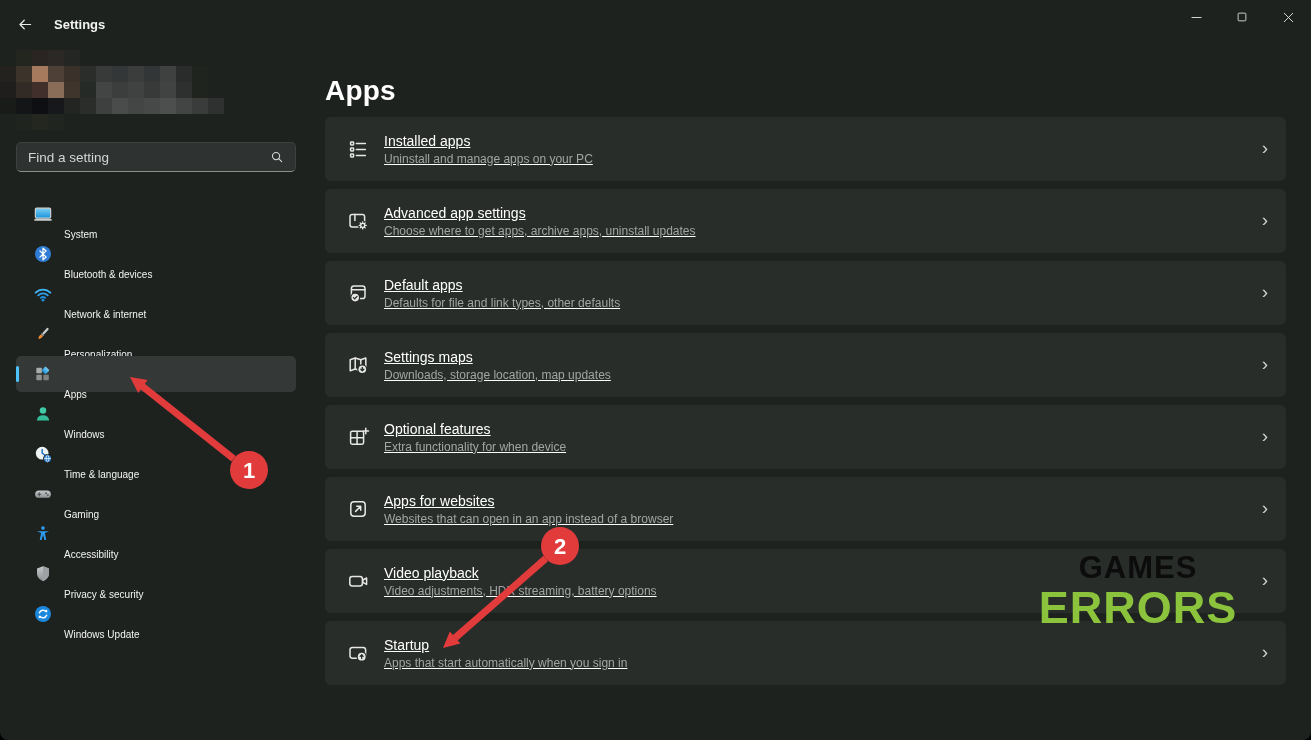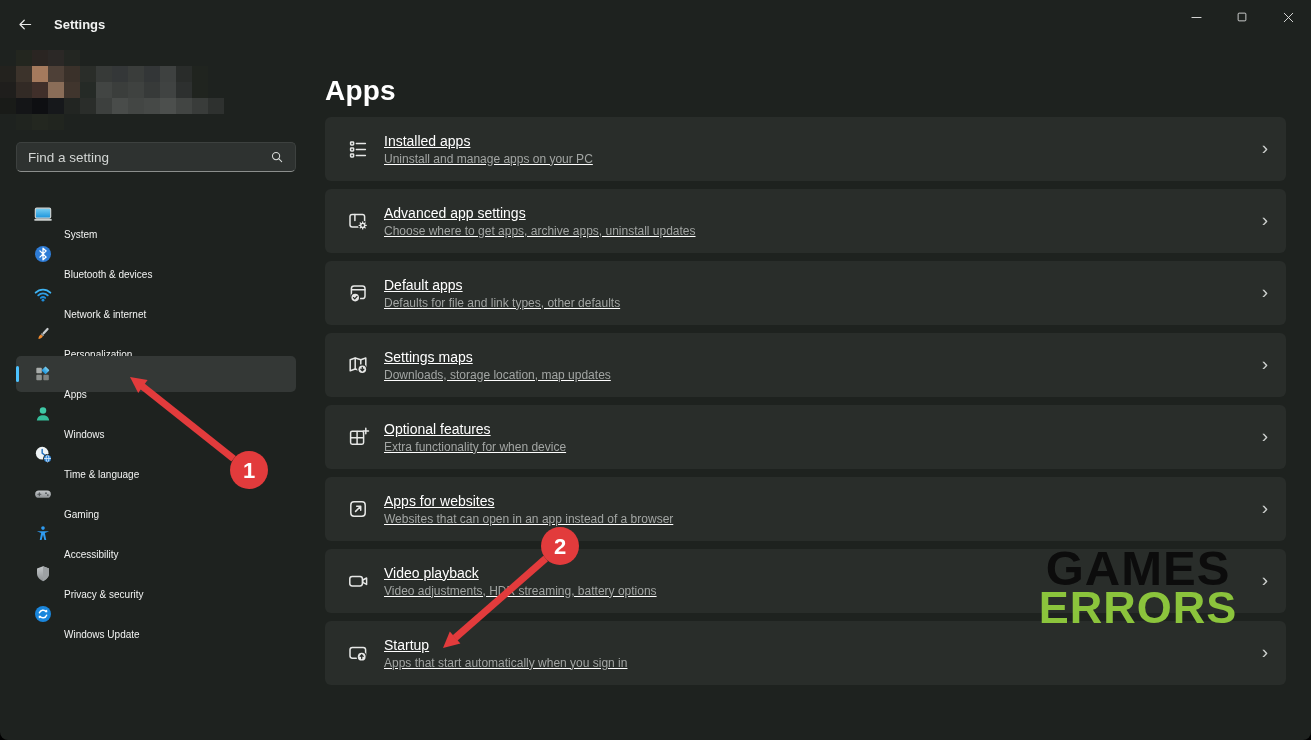--- a/index.html
+++ b/index.html
@@ -34,21 +34,21 @@
   .cards{position:absolute;left:325px;top:117px;width:961px;}
   .card{position:relative;height:64px;margin-bottom:8px;background:var(--card);border-radius:6px;display:flex;align-items:center;cursor:pointer;}
   .card .cico{margin-left:21px;width:24px;height:24px;flex:0 0 24px;}
   .card .ctext{margin-left:14px;display:flex;flex-direction:column;text-decoration:underline;}
   .card .ctitle{font-size:14px;color:#fff;}
   .card .csub{font-size:12px;color:#a2a5a3;margin-top:3px;}
   .card .chev{position:absolute;right:18px;top:50%;transform:translateY(-54%);font-size:19px;color:#cdd0ce;font-weight:400;}
 
   
   .watermark{position:absolute;left:1038px;top:548px;width:200px;text-align:center;line-height:40px;z-index:5;pointer-events:none;font-weight:800;letter-spacing:1px;}
-  .wm1{font-size:49px;color:var(--wmblack);}
+  .wm1{font-size:31px;color:var(--wmblack);}
   .wm2{font-size:45px;color:var(--wmgreen);}
 
   
   .annot{position:absolute;left:0;top:0;z-index:10;pointer-events:none;}
   .annot text{font-family:"Liberation Sans",sans-serif;font-weight:700;font-size:22px;fill:#fff;}
 
   svg.defs{position:absolute;width:0;height:0;}
 </style>
 </head>
 <body>

